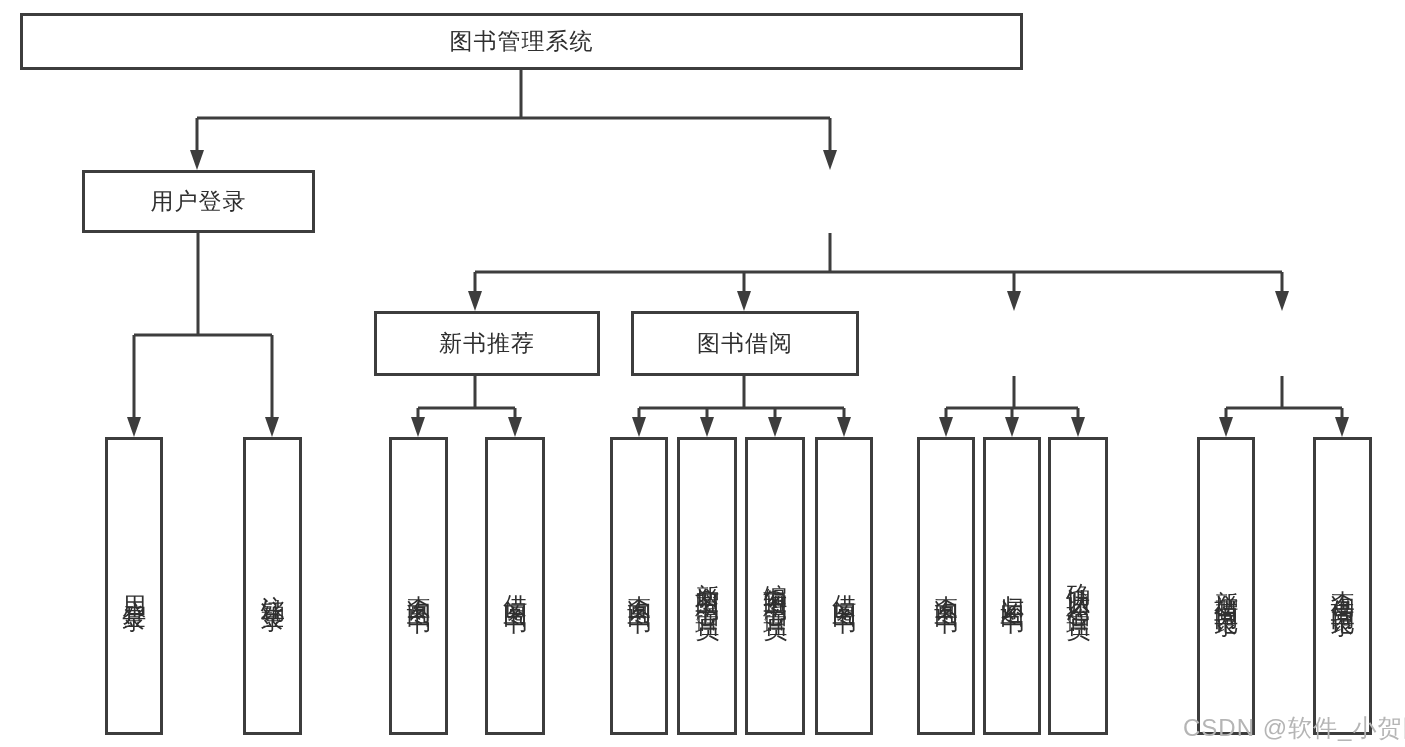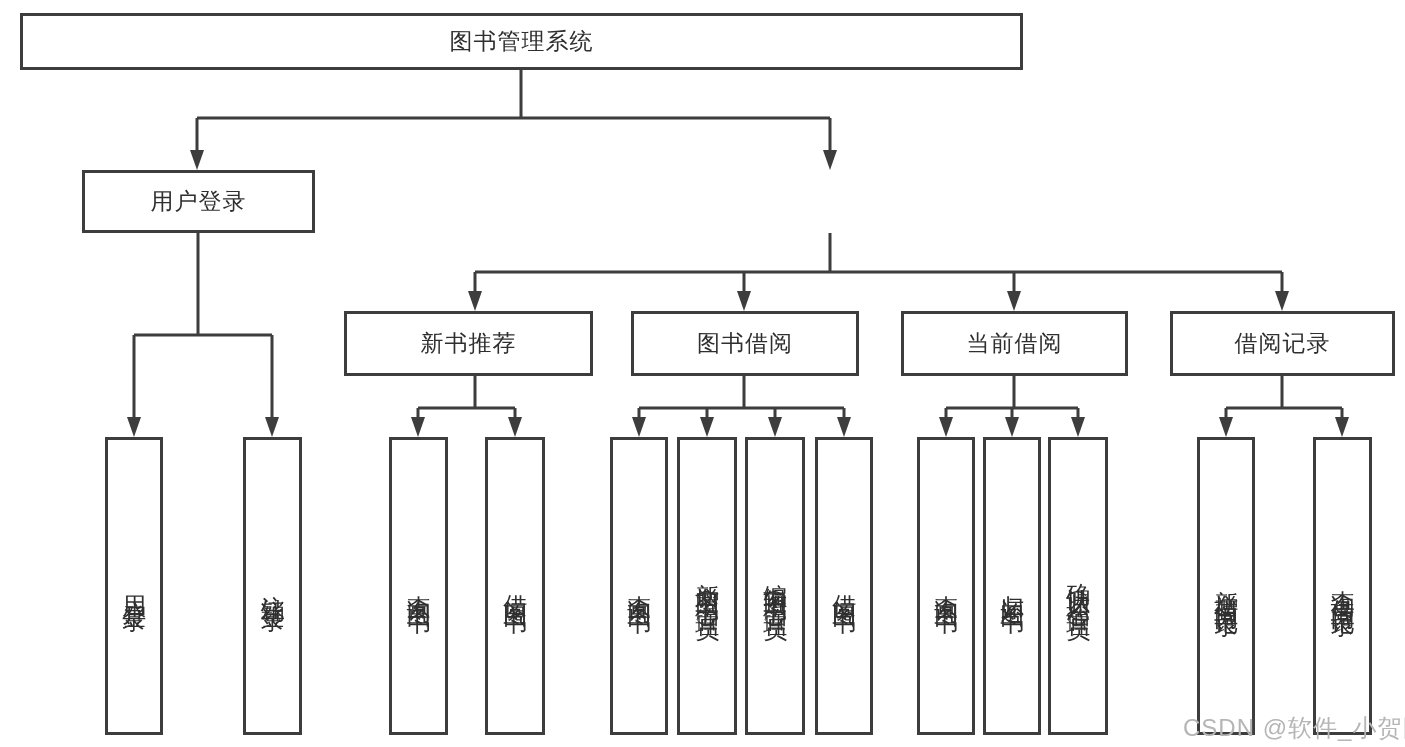--- a/index.html
+++ b/index.html
@@ -78,31 +78,25 @@
   </svg>
 
   <div class="box hbox" style="left:20px;top:13px;width:1003px;height:57px">
     <span>图书管理系统</span>
   </div>
 
   <div class="box hbox" style="left:82px;top:170px;width:233px;height:63px">
     <span>用户登录</span>
   </div>
 
-  <div class="box hbox" style="left:344px;top:311px;width:249px;height:65px">
+  <div class="box hbox" style="left:374px;top:311px;width:226px;height:65px">
     <span>新书推荐</span>
   </div>
   <div class="box hbox" style="left:631px;top:311px;width:228px;height:65px">
     <span>图书借阅</span>
-  </div>
-  <div class="box hbox" style="left:901px;top:311px;width:227px;height:65px">
-    <span>当前借阅</span>
-  </div>
-  <div class="box hbox" style="left:1170px;top:311px;width:225px;height:65px">
-    <span>借阅记录</span>
   </div>
 
   <div class="box vbox" style="left:105px;top:437px;width:58px;height:298px">
     <span class="vtext">用户登录</span>
   </div>
   <div class="box vbox" style="left:243px;top:437px;width:59px;height:298px">
     <span class="vtext">注销登录</span>
   </div>
 
   <div class="box vbox" style="left:389px;top:437px;width:59px;height:298px">

